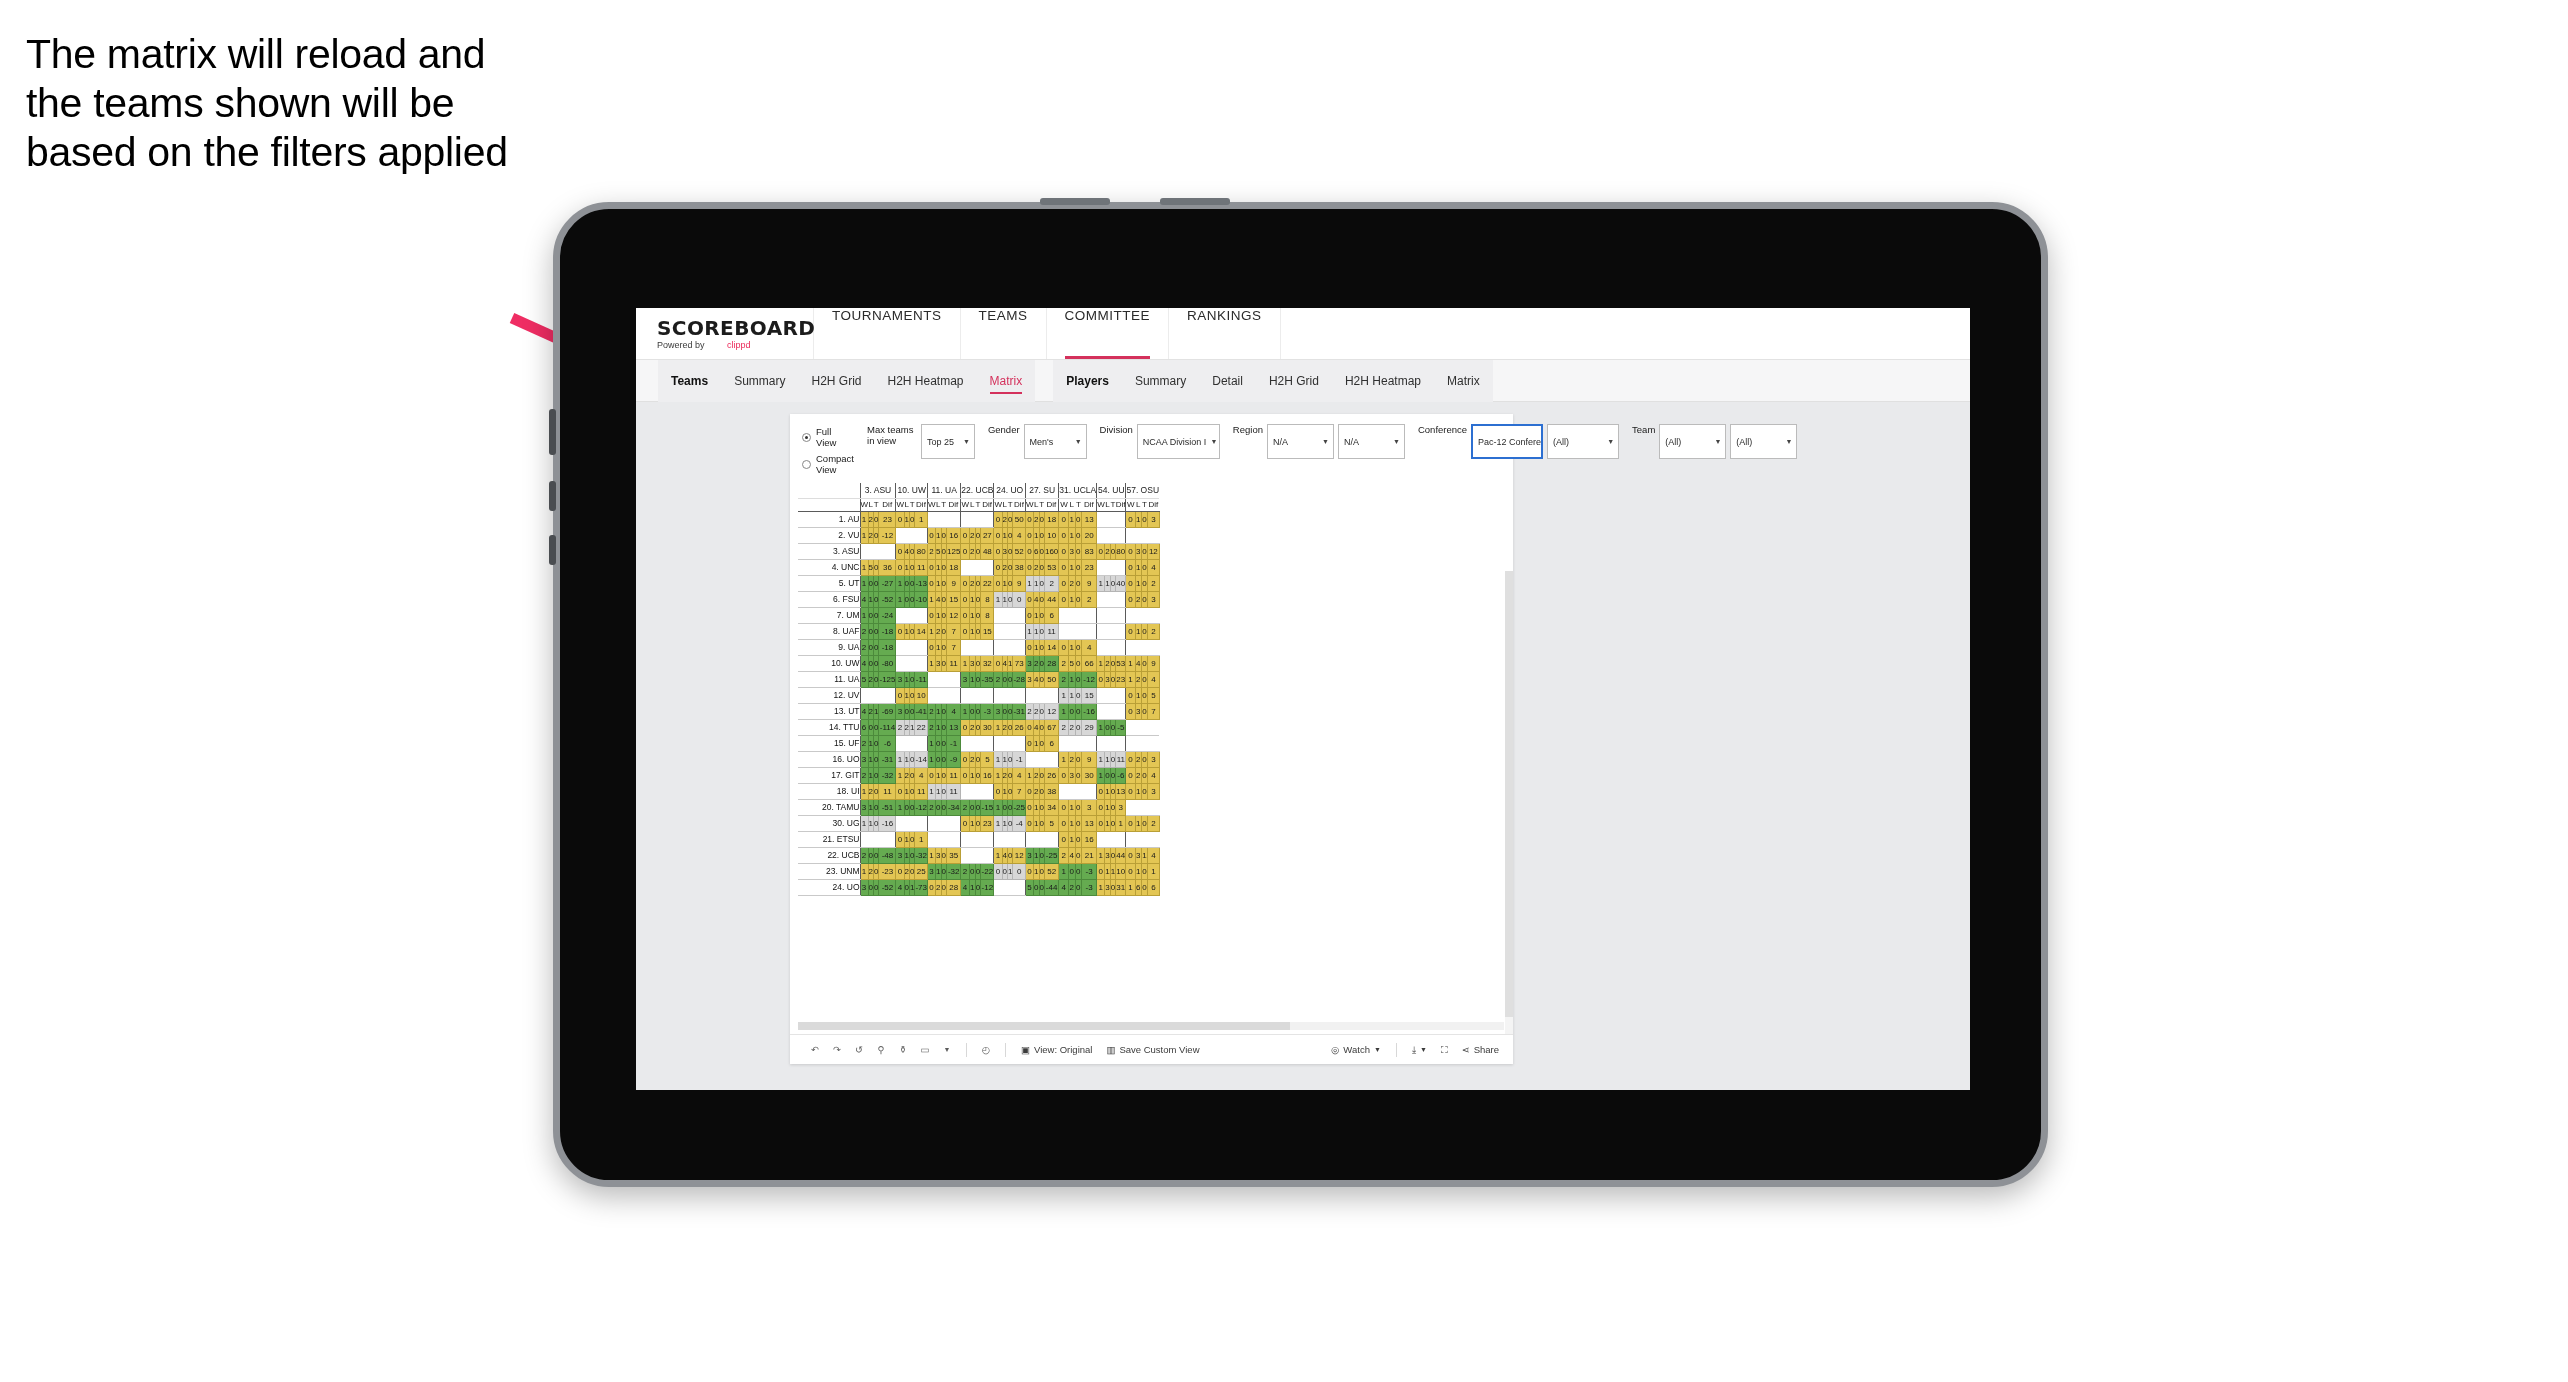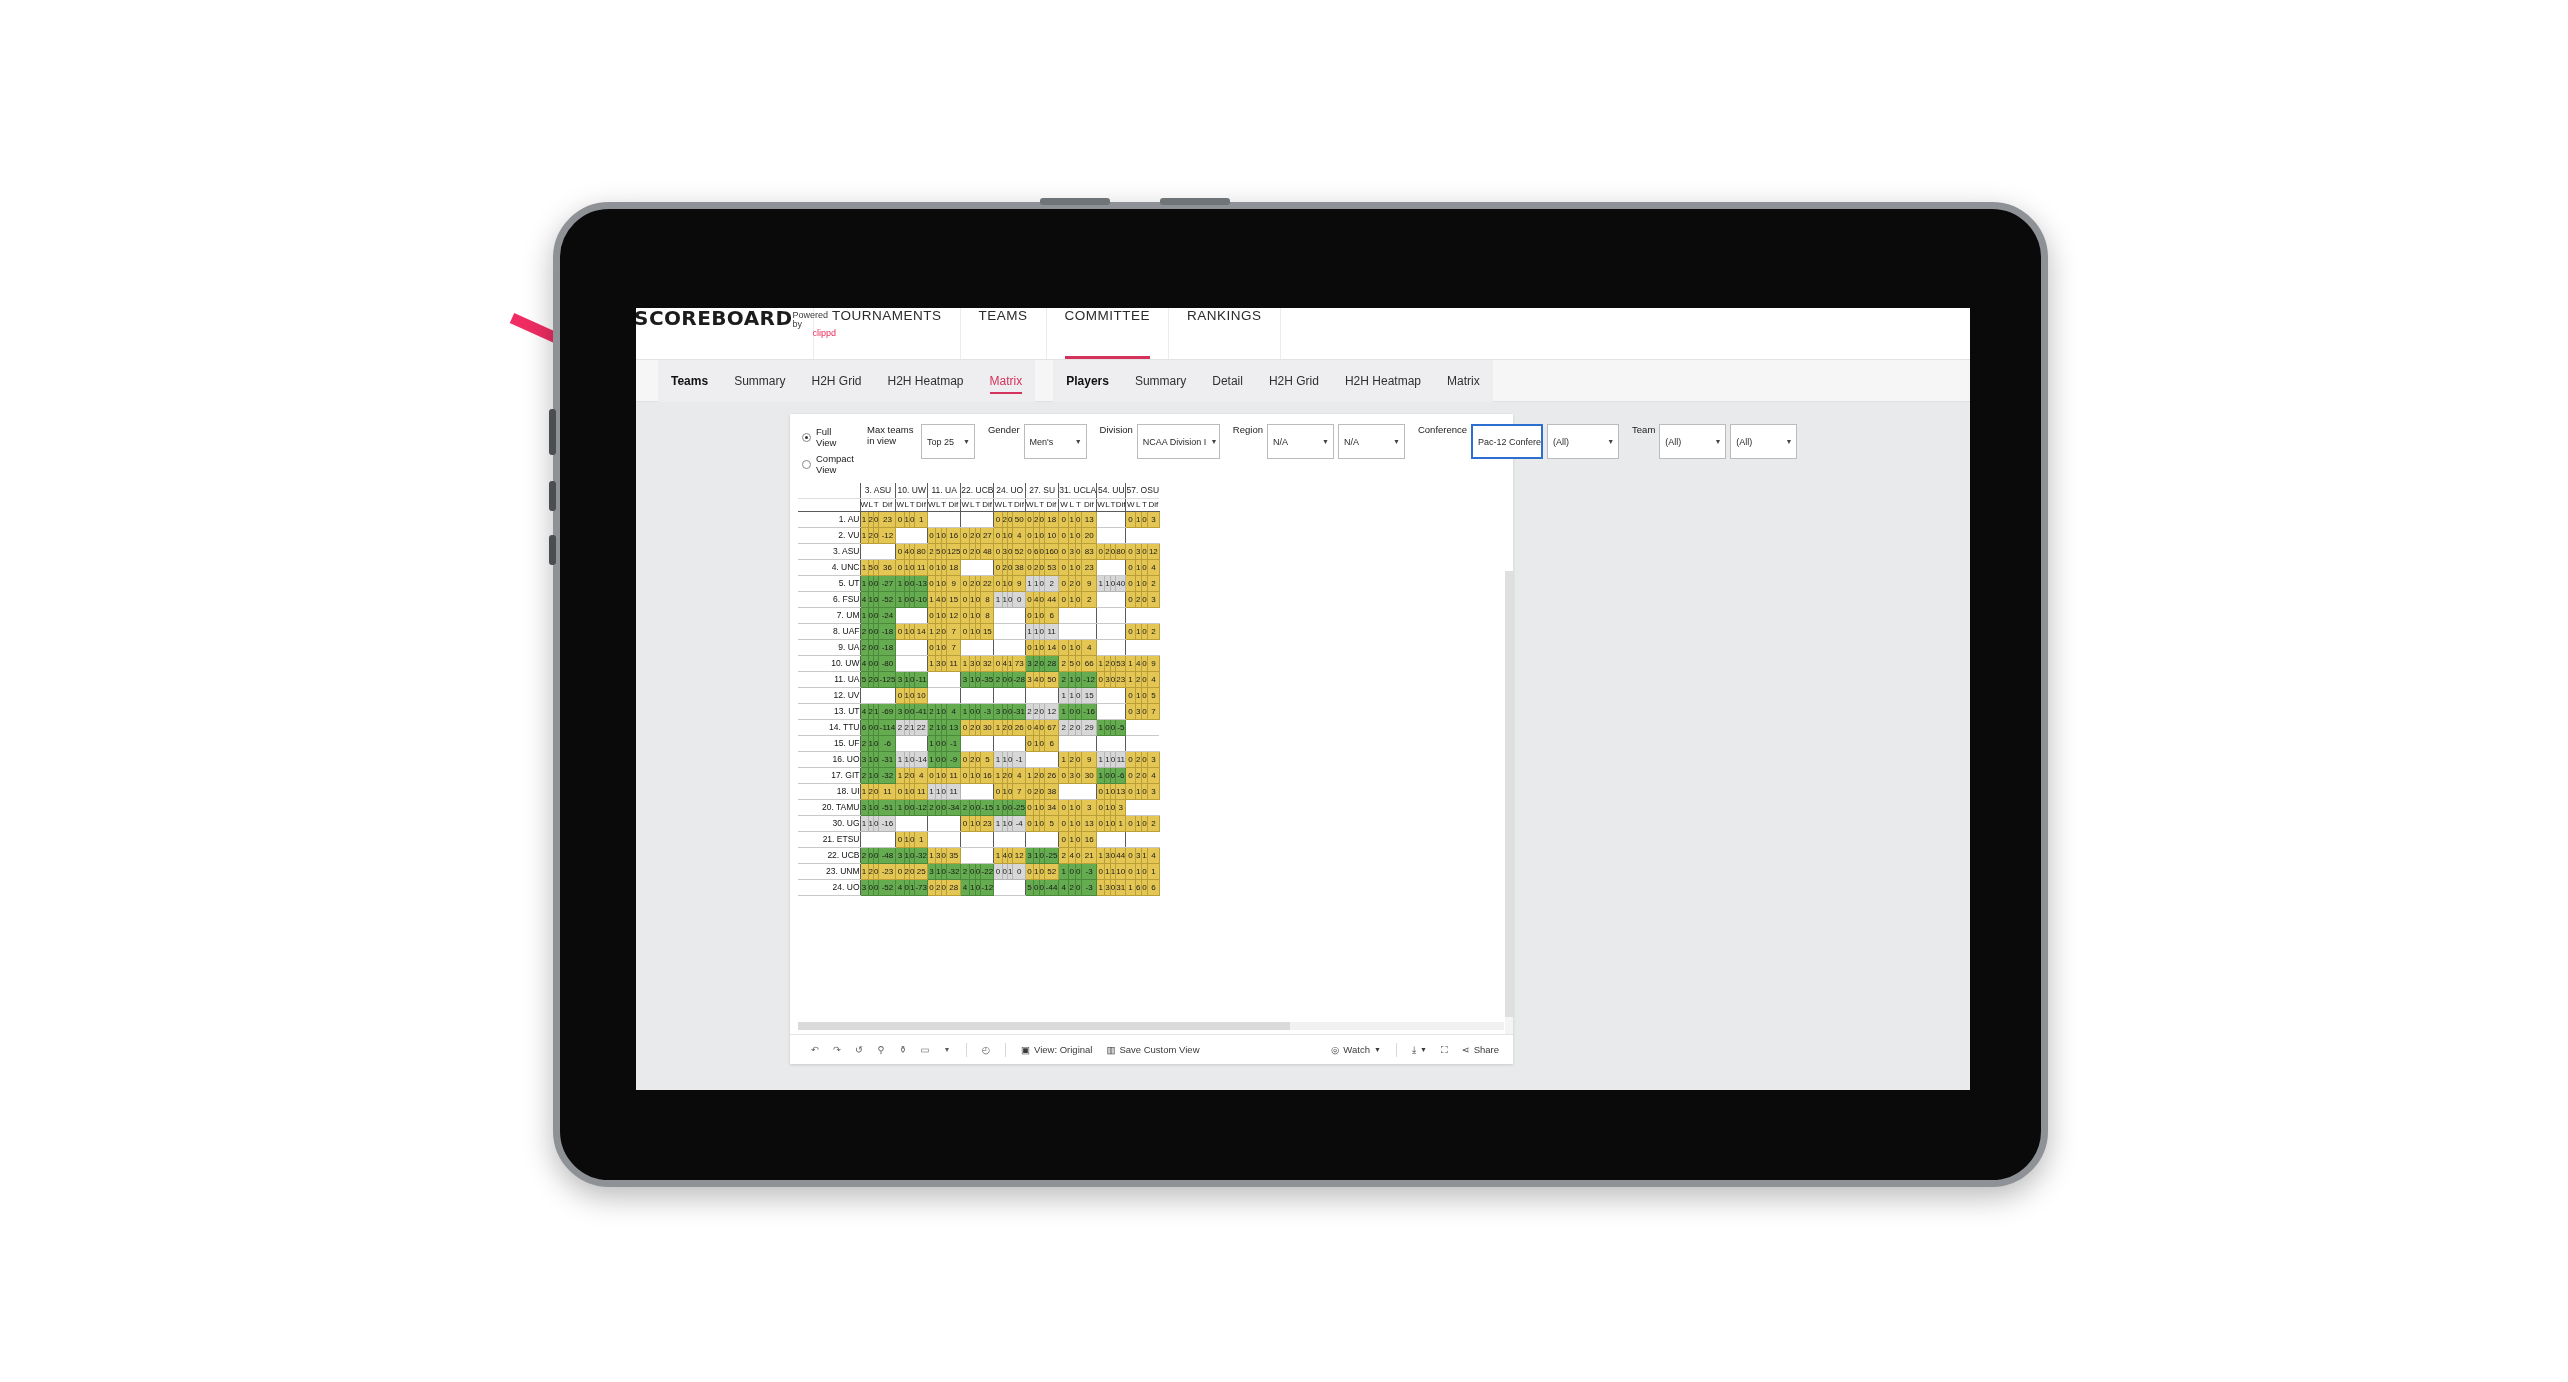--- a/index.html
+++ b/index.html
@@ -39,21 +39,21 @@
     background: #e9eaec;
     overflow: hidden;
   }
 
   
   #topnav {
     height: 52px; background: #ffffff; display: flex; align-items: stretch;
     border-bottom: 1px solid #e2e2e2;
   }
   .logo-cell {
-    width: 178px; display: flex; flex-direction: row; justify-content: center;
+    width: 178px; display: flex; flex-direction: column; justify-content: center;
     padding-left: 21px; border-right: 1px solid #ececec;
   }
   .logo-word {
     font-size: 20px; font-weight: bold; letter-spacing: 0.4px; color: #1c1c1c;
     font-family: "DejaVu Sans", sans-serif; line-height: 1;
   }
   .logo-sub { font-size: 9px; color: #3b3b3b; margin-top: 3px; line-height: 1; }
   .logo-sub b { color: #ec2a5a; font-weight: normal; margin-left: 20px; }
   .nav-item {
     display: flex; align-items: flex-start; padding: 0 18px;
@@ -175,20 +175,21 @@
   }
   .tb-div { width: 1px; height: 14px; background: #d8d8d8; margin: 0 8px; }
   .tb-item { display: flex; align-items: center; gap: 4px; cursor: pointer; padding: 0 7px; white-space: nowrap; }
   .tb-flex { flex: 1; }
 </style>
 </head>
 <body>
 
 <div id="stage">
 
+  <div id="annotation">The matrix will reload and the teams shown will be based on the filters applied</div>
 
   <svg id="arrow-layer" viewBox="0 0 2568 1382">
     <defs>
       <marker id="ah" markerWidth="6" markerHeight="6" refX="1.6" refY="3" orient="auto">
         <path d="M0,0 L6,3 L0,6 Z" fill="#ef2d63"></path>
       </marker>
     </defs>
     <line x1="512" y1="318" x2="915" y2="500" stroke="#ef2d63" stroke-width="11" marker-end="url(#ah)"></line>
   </svg>
 

